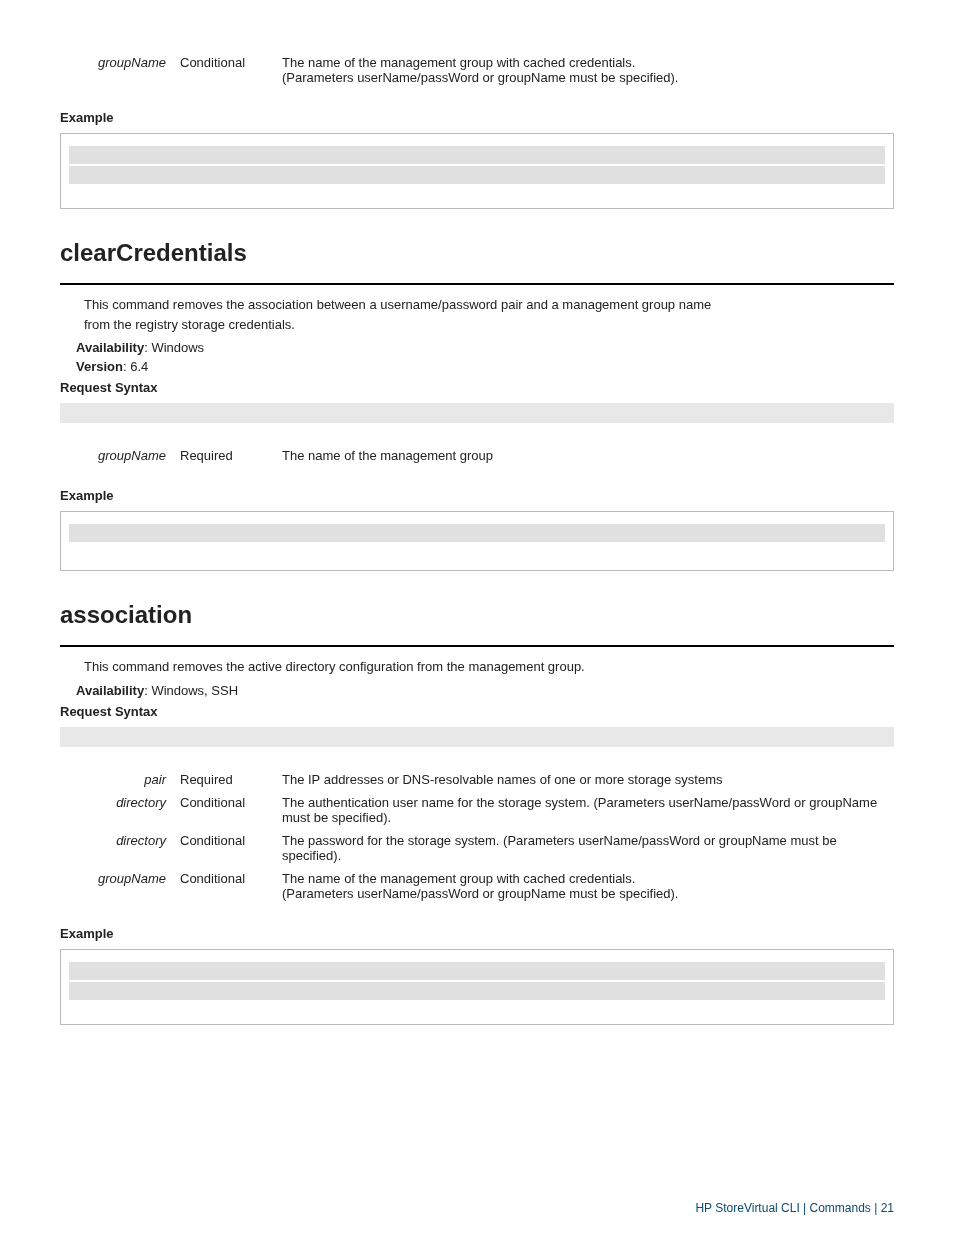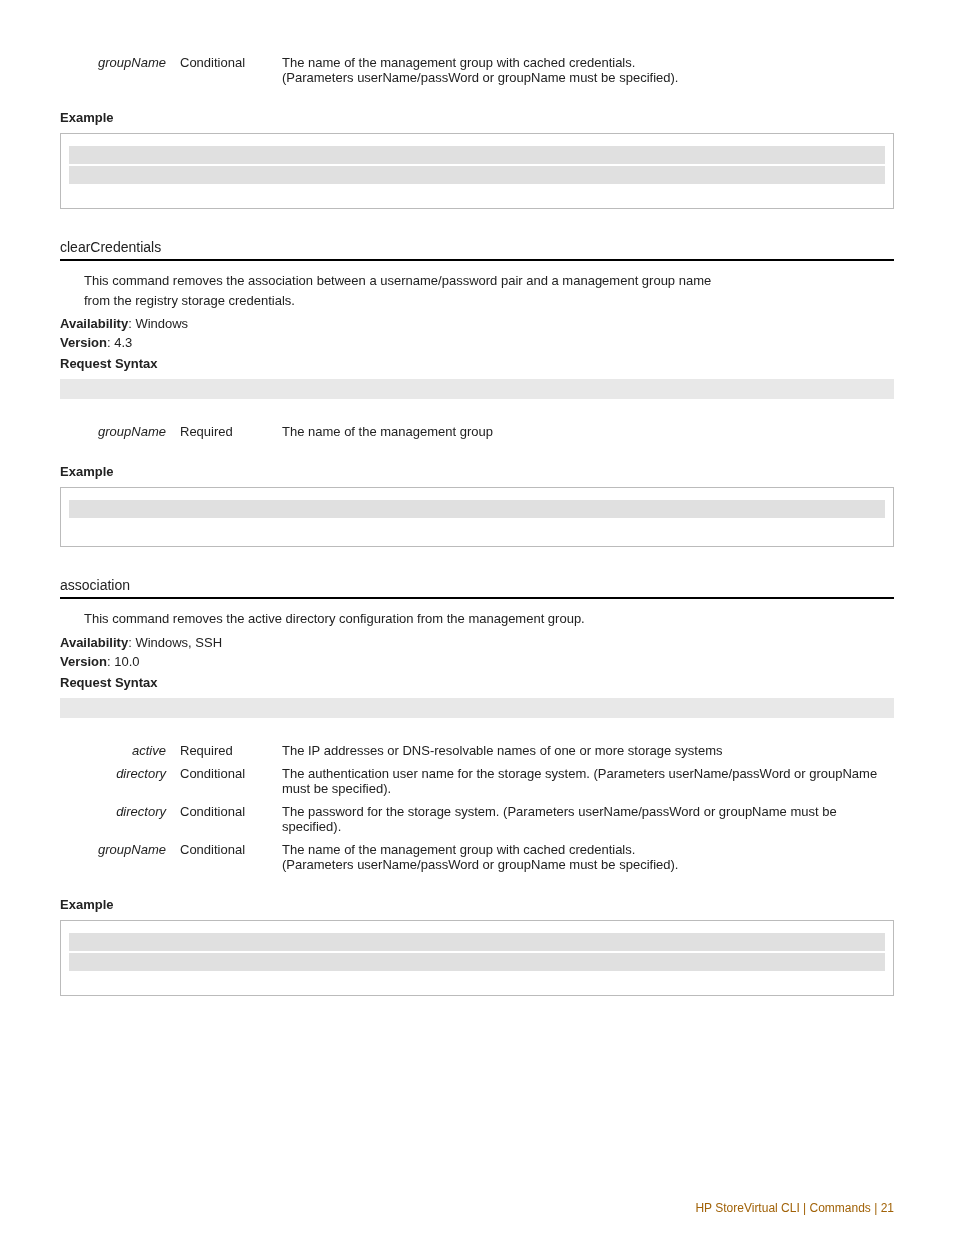--- a/index.html
+++ b/index.html
@@ -30,41 +30,41 @@
       width: 110px;
     }
     .param-type {
       white-space: nowrap;
       width: 100px;
     }
     .param-desc {
     }
 
     .section-heading {
-      font-size: 14px;
-      font-weight: normal;
+      font-size: 24px;
+      font-weight: bold;
       border-bottom: 2px solid #000;
-      padding-bottom: 4px;
+      padding-bottom: 16px;
       margin-top: 30px;
       margin-bottom: 10px;
     }
 
     .label-bold {
       font-weight: bold;
       margin: 6px 0 2px 0;
     }
 
     .description {
       margin-left: 24px;
       margin-bottom: 6px;
       line-height: 1.5;
     }
 
     .availability-line {
-      margin: 4px 0;
+      margin: 4px 16px;
     }
 
     .example-box {
       border: 1px solid #bbb;
       margin: 8px 0 20px 0;
       padding: 0;
       background: #fff;
     }
     .example-box-inner {
       padding: 10px 8px 10px 8px;
@@ -72,21 +72,21 @@
 
     .request-syntax-table-wrapper {
       margin: 4px 0 6px 0;
     }
 
     .footer {
       position: absolute;
       bottom: 20px;
       right: 60px;
       font-size: 12px;
-      color: #a16207;
+      color: #0c4a6e;
     }
 
     .top-section {
       margin-bottom: 10px;
     }
 
     .divider-row {
       background: #e0e0e0;
       height: 18px;
       margin: 2px 0;
@@ -126,21 +126,21 @@
   <div class="description">
     <span>This command removes the association between a username/password pair and a management group name</span><br>
     <span>from the registry storage credentials.</span>
   </div>
 
   <div class="availability-line">
     <span class="label-bold">Availability</span><span>: Windows</span>
   </div>
 
   <div class="availability-line">
-    <span class="label-bold">Version</span><span>: 4.3</span>
+    <span class="label-bold">Version</span><span>: 6.4</span>
   </div>
 
   <div class="label-bold">Request Syntax</div>
 
   <div style="background:#e8e8e8; height:20px; margin: 8px 0 4px 0;"></div>
 
   <div class="request-syntax-table-wrapper">
     <table class="param-table">
       <tbody>
         <tr>
@@ -165,34 +165,31 @@
   <div class="section-heading">association</div>
 
   <div class="description">
     <span>This command removes the active directory configuration from the management group.</span>
   </div>
 
   <div class="availability-line">
     <span class="label-bold">Availability</span><span>: Windows, SSH</span>
   </div>
 
-  <div class="availability-line">
-    <span class="label-bold">Version</span><span>: 10.0</span>
-  </div>
 
   <div class="label-bold">Request Syntax</div>
 
   <div style="background:#e8e8e8; height:20px; margin: 8px 0 4px 0;"></div>
 
   <div class="request-syntax-table-wrapper">
     <table class="param-table">
       <tbody>
 
         <tr>
-          <td class="param-name"><span style="font-style:italic;">active</span></td>
+          <td class="param-name"><span style="font-style:italic;">pair</span></td>
           <td class="param-type">Required</td>
           <td class="param-desc">The IP addresses or DNS-resolvable names of one or more storage systems</td>
         </tr>
 
         <tr>
           <td class="param-name"><span style="font-style:italic;">directory</span></td>
           <td class="param-type">Conditional</td>
           <td class="param-desc">The authentication user name for the storage system. (Parameters userName/passWord or groupName must be specified).</td>
         </tr>
 

